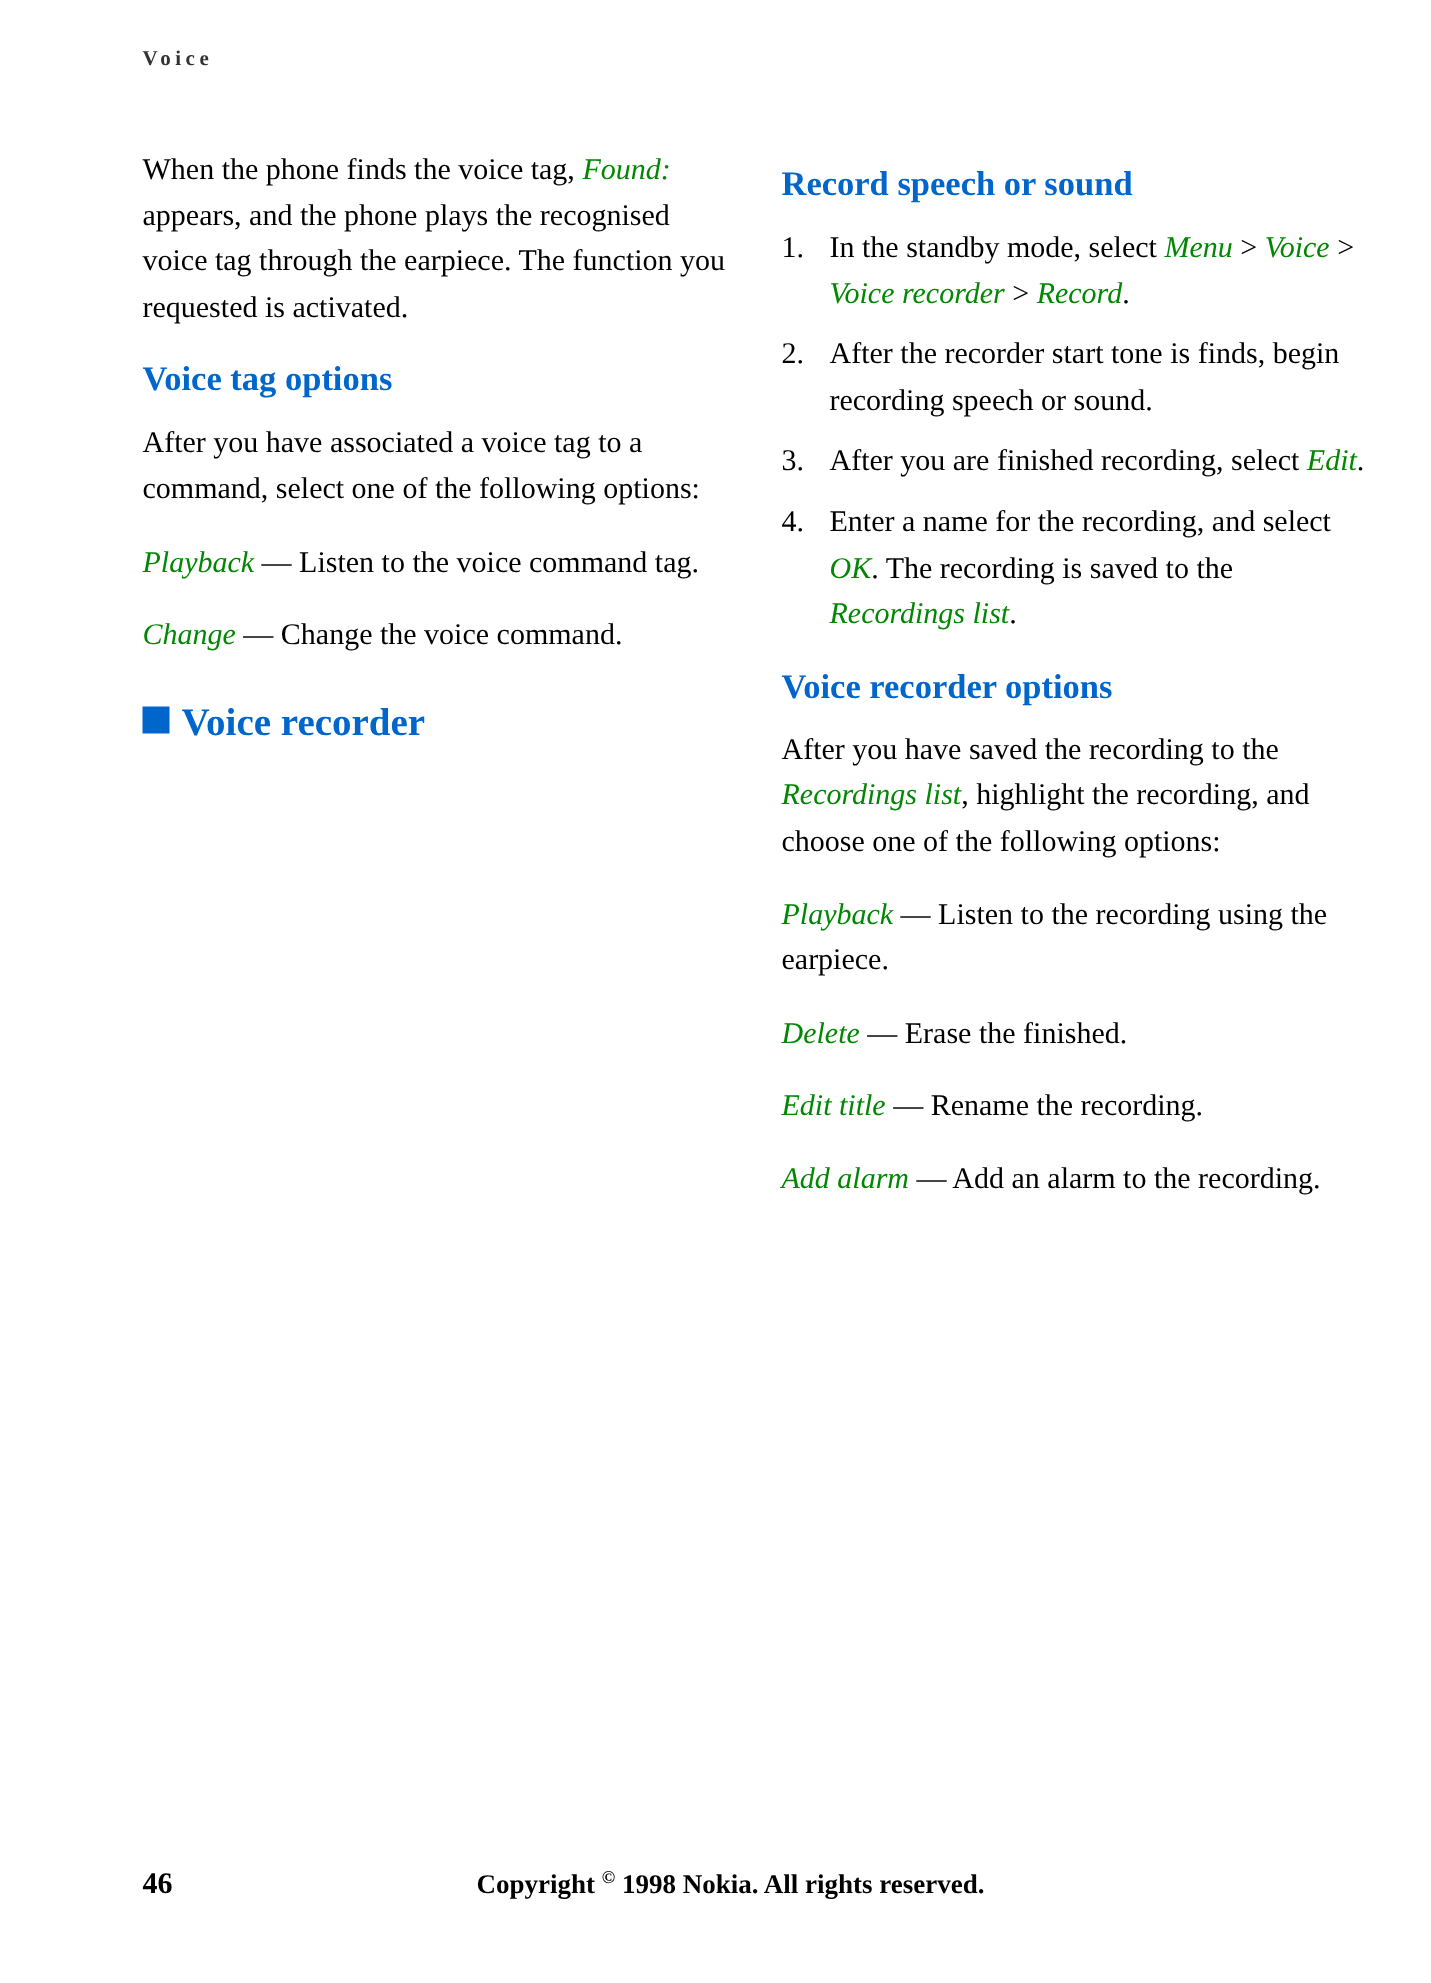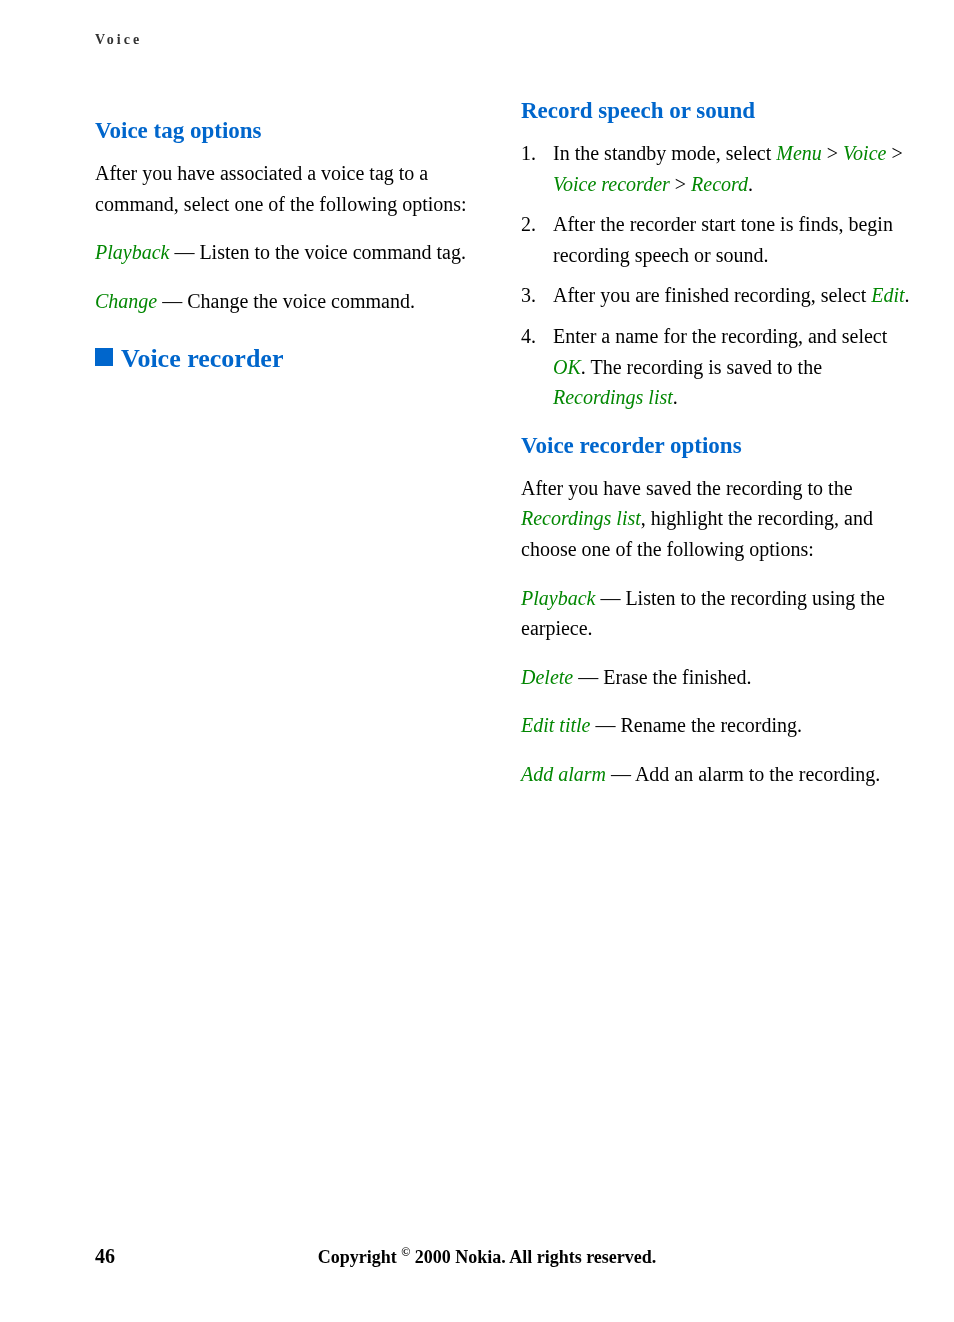--- a/index.html
+++ b/index.html
@@ -103,31 +103,34 @@
     }
   </style>
 </head>
 <body>
 
 <div class="page">
   <div class="running-header">Voice</div>
 
   <div class="columns">
     <div class="col">
+      <p>
+        <span>When the phone finds the voice tag, </span><span class="term">Found:</span><span> appears, and the phone plays the recognised voice tag through the earpiece. The function you requested is activated.</span>
+      </p>
 
       <h2>Voice tag options</h2>
       <p>After you have associated a voice tag to a command, select one of the following options:</p>
       <p><span class="term">Playback</span><span> — Listen to the voice command tag.</span></p>
       <p><span class="term">Change</span><span> — Change the voice command.</span></p>
 
       <h1><span class="square"></span><span>Voice recorder</span></h1>
     </div>
 
     <div class="col">
-      <h2 style="margin-top:0">Record speech or sound</h2>
+      <h2 style="margin-top:12px">Record speech or sound</h2>
       <ol>
         <li>
           <span>In the standby mode, select </span><span class="term">Menu</span> &gt; <span class="term">Voice</span> &gt; <span class="term">Voice recorder</span> &gt; <span class="term">Record</span>.
         </li>
         <li>After the recorder start tone is finds, begin recording speech or sound.</li>
         <li>
           <span>After you are finished recording, select </span><span class="term">Edit</span>.
         </li>
         <li>
           <span>Enter a name for the recording, and select </span><span class="term">OK</span><span>. The recording is saved to the </span><span class="term">Recordings list</span>.
@@ -142,15 +145,15 @@
       <p><span class="term">Delete</span><span> — Erase the finished.</span></p>
       <p><span class="term">Edit title</span><span> — Rename the recording.</span></p>
       <p><span class="term">Add alarm</span><span> — Add an alarm to the recording.</span></p>
     </div>
   </div>
 </div>
 
 <div class="footer">
   <span class="page-num">46</span>
   <span class="copyright">
-    <span>Copyright </span><sup>©</sup><span> 2000 Nokia. All rights reserved.</span>
+    <span>Copyright </span><sup>©</sup><span> 1998 Nokia. All rights reserved.</span>
   </span>
 </div>
 
 </body></html>

